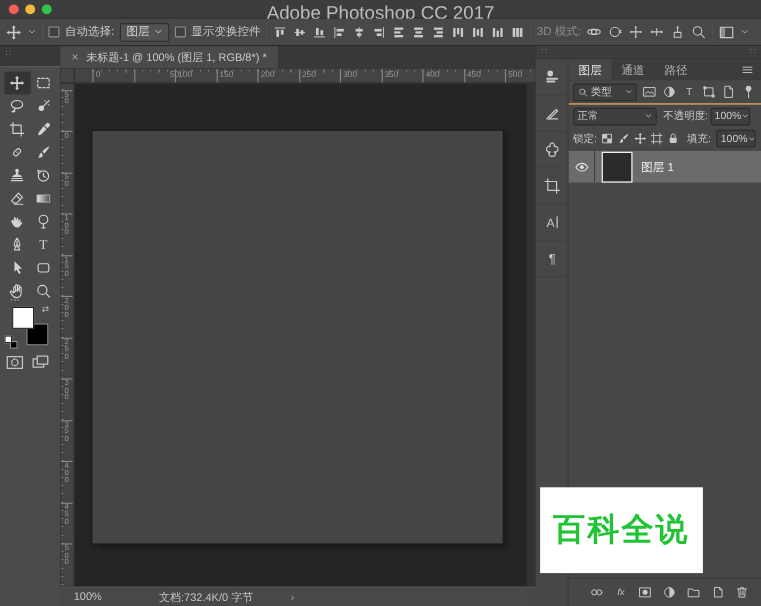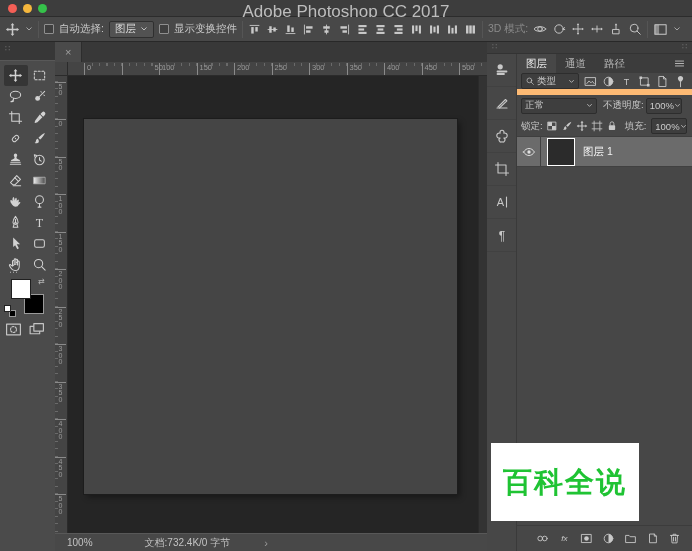--- a/index.html
+++ b/index.html
@@ -92,21 +92,21 @@
   .icon-strip { width:30px; background:#474747; border-right:1px solid #3a3a3a;
                 display:flex; flex-direction:column; flex:none; }
   .icon-strip .icn { height:33px; width:100%; color:#c8c8c8; border-bottom:1px solid #414141; }
   .panel { flex:1; background:#474747; display:flex; flex-direction:column; position:relative; min-width:0; }
   .panel-tabs { height:19px; background:#3c3c3c; display:flex; align-items:stretch; flex:none;
                 font-size:10.5px; color:#b3b3b3; }
   .ptab { padding:0 9px; display:flex; align-items:center; }
   .ptab.active { background:#474747; color:#e6e6e6; }
   .panel-menu { margin-left:auto; display:flex; align-items:center; padding:0 6px; color:#c2c2c2; }
   .filter-row { height:22px; display:flex; align-items:center; padding:0 4px; gap:5px;
-                border-bottom:6px solid #fdba74; flex:none; }
+                border-bottom:1px solid #fdba74; flex:none; }
   .search-box { display:flex; align-items:center; gap:2px; background:#3e3e3e; border:1px solid #2d2d2d;
                 border-radius:2px; height:16px; padding:0 3px; font-size:9.5px; color:#cccccc; width:58px; flex:none; }
   .search-box .lbl { flex:1; }
   .frow-icons { display:flex; gap:5px; color:#c2c2c2; align-items:center; }
   .blend-row { height:21px; display:flex; align-items:center; padding:0 4px; flex:none;
                font-size:9.5px; color:#c9c9c9; }
   .select-box { display:flex; align-items:center; justify-content:space-between; background:#3e3e3e;
                 border:1px solid #2d2d2d; border-radius:2px; height:16px; padding:0 3px;
                 font-size:9.5px; color:#cccccc; flex:none; }
   .lock-row { height:21px; display:flex; align-items:center; padding:0 4px; gap:3px;
@@ -468,20 +468,21 @@
             <rect x="5.5" y="2.5" width="9" height="7" fill="#4b4b4b"></rect>
           </svg>
         </div>
     </div>
   </div>
 
   <div class="canvas-col">
     <div class="tabbar">
       <div class="doc-tab">
         <span class="tab-close">×</span>
+        <span>未标题-1 @ 100% (图层 1, RGB/8*) *</span>
       </div>
     </div>
     <div class="canvas-area">
       <div class="ruler-corner"></div>
       <div class="ruler-h">
           <span class="ticks" style="border:none;padding:0"></span>
           <span style="left: 16px;">0</span>
           <span style="left: 53.5px; padding-left: 32px;">50</span>
           <span style="left: 91px;">100</span>
           <span style="left: 128.5px;">150</span>

